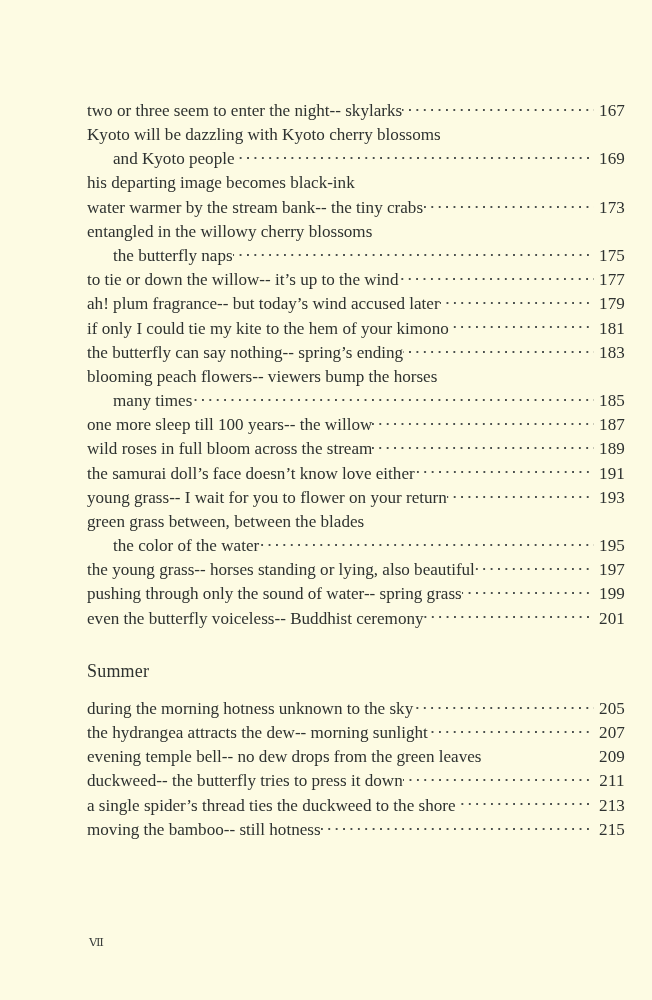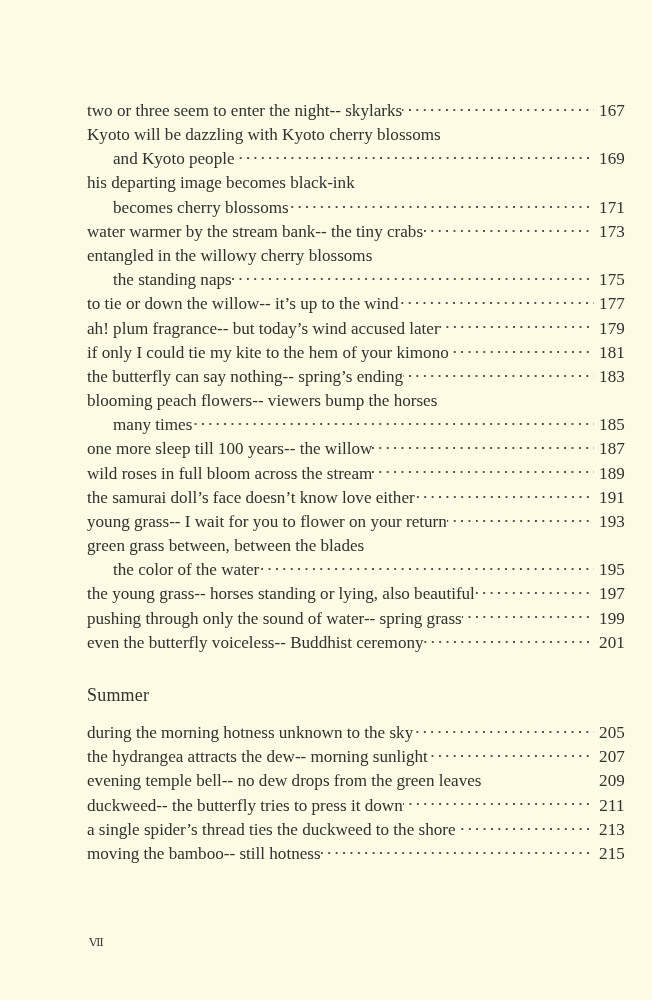--- a/index.html
+++ b/index.html
@@ -119,35 +119,30 @@
         <span class="entry-title">Kyoto will be dazzling with Kyoto cherry blossoms</span>
       </div>
       <div class="entry indent">
         <span class="entry-title">and Kyoto people</span>
         <span class="leader gap-sm"></span>
         <span class="page-num">169</span>
       </div>
       <div class="entry noline">
         <span class="entry-title">his departing image becomes black-ink</span>
       </div>
-      <div class="entry indent">
-        <span class="entry-title">becomes cherry blossoms</span>
-        <span class="leader gap-sm"></span>
-        <span class="page-num">171</span>
-      </div>
       <div class="entry">
         <span class="entry-title">water warmer by the stream bank-- the tiny crabs</span>
         <span class="leader gap-sm"></span>
         <span class="page-num">173</span>
       </div>
       <div class="entry noline">
         <span class="entry-title">entangled in the willowy cherry blossoms</span>
       </div>
       <div class="entry indent">
-        <span class="entry-title">the standing naps</span>
+        <span class="entry-title">the butterfly naps</span>
         <span class="leader gap-sm"></span>
         <span class="page-num">175</span>
       </div>
       <div class="entry">
         <span class="entry-title">to tie or down the willow-- it’s up to the wind</span>
         <span class="leader gap-sm"></span>
         <span class="page-num">177</span>
       </div>
       <div class="entry">
         <span class="entry-title">ah! plum fragrance-- but today’s wind accused later</span>

